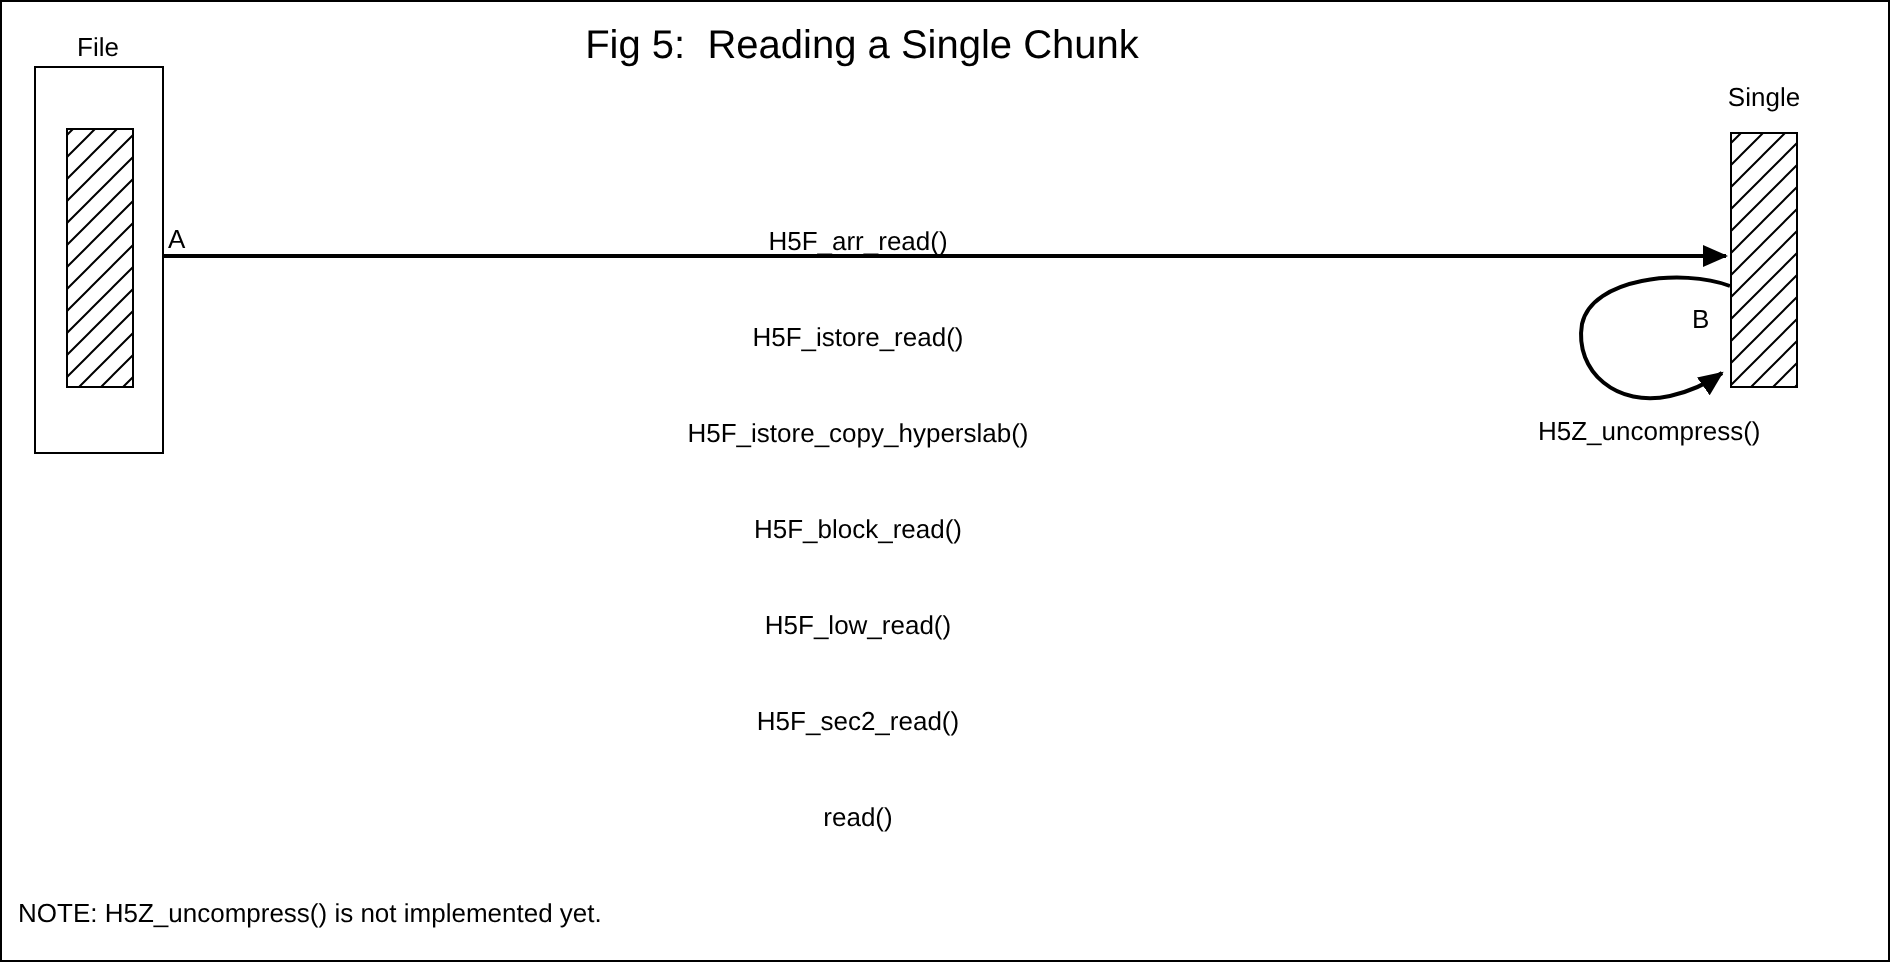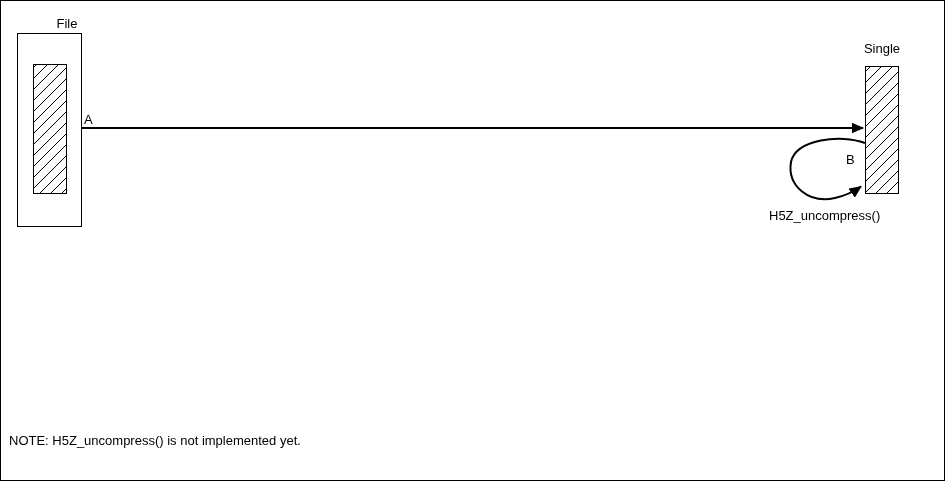--- a/index.html
+++ b/index.html
@@ -27,36 +27,36 @@
   }
   #title {
     position: absolute;
     left: 430px;
     top: 10px;
     transform: translateX(-50%);
     font-size: 20px;
     line-height: 24px;
     white-space: pre;
   }
-  #file-label   { left: 48px;  top: 15px; transform: translateX(-50%); margin-left: 18px; }
+  #file-label   { left: 48px;  top: 15px; transform: translateX(-50%); }
   #buffer-label { left: 881px; top: 40px; transform: translateX(-50%); }
   #point-a      { left: 83px;  top: 111px; }
   #point-b      { left: 845px; top: 151px; }
   #call-stack {
     position: absolute;
     left: 428px;
     top: 80px;
     transform: translateX(-50%);
     text-align: center;
     font-size: 13px;
     line-height: 16px;
     white-space: pre;
   }
   #uncompress-label { left: 768px; top: 207px; }
-  #note             { left: 8px;   top: 432px; }
+  #note             { left: 8px;   top: 448px; }
 </style>
 </head>
 <body>
 
 <div id="canvas">
 
   <svg id="shapes" viewBox="0 0 945 481" xmlns="http://www.w3.org/2000/svg">
     <defs>
       <pattern id="hatch" width="11" height="11" patternUnits="userSpaceOnUse">
         <path d="M0,11 L11,0 M-1,1 L1,-1 M10,12 L12,10" stroke="#000" stroke-width="1" fill="none"></path>
@@ -69,25 +69,35 @@
     <rect x="16.5" y="32.5" width="64" height="193" fill="#fff" stroke="#000" stroke-width="1"></rect>
     <rect x="32.5" y="63.5" width="33" height="129" fill="url(#hatch)" stroke="#000" stroke-width="1"></rect>
 
     <rect x="864.5" y="65.5" width="33" height="127" fill="url(#hatch)" stroke="#000" stroke-width="1"></rect>
 
     <line x1="81" y1="127" x2="862" y2="127" stroke="#000" stroke-width="2" marker-end="url(#arrowhead)"></line>
 
     <path d="M864,142 C840,133 795,138 790,161 C786,185 808,203 834,197 C845,194.5 853,190.5 860,185.5" fill="none" stroke="#000" stroke-width="2" marker-end="url(#arrowhead)"></path>
   </svg>
 
+  <div id="title">Fig 5:  Reading a Single Chunk</div>
 
   <div id="file-label" class="label">File</div>
   <div id="buffer-label" class="label">Single</div>
 
   <div id="point-a" class="label">A</div>
   <div id="point-b" class="label">B</div>
 
+  <div id="call-stack">
+    <div>H5F_arr_read()</div>
+    <div>H5F_istore_read()</div>
+    <div>H5F_istore_copy_hyperslab()</div>
+    <div>H5F_block_read()</div>
+    <div>H5F_low_read()</div>
+    <div>H5F_sec2_read()</div>
+    <div>read()</div>
+  </div>
 
   <div id="uncompress-label" class="label">H5Z_uncompress()</div>
 
   <div id="note" class="label">NOTE: H5Z_uncompress() is not implemented yet.</div>
 
 </div>
 
 </body></html>

